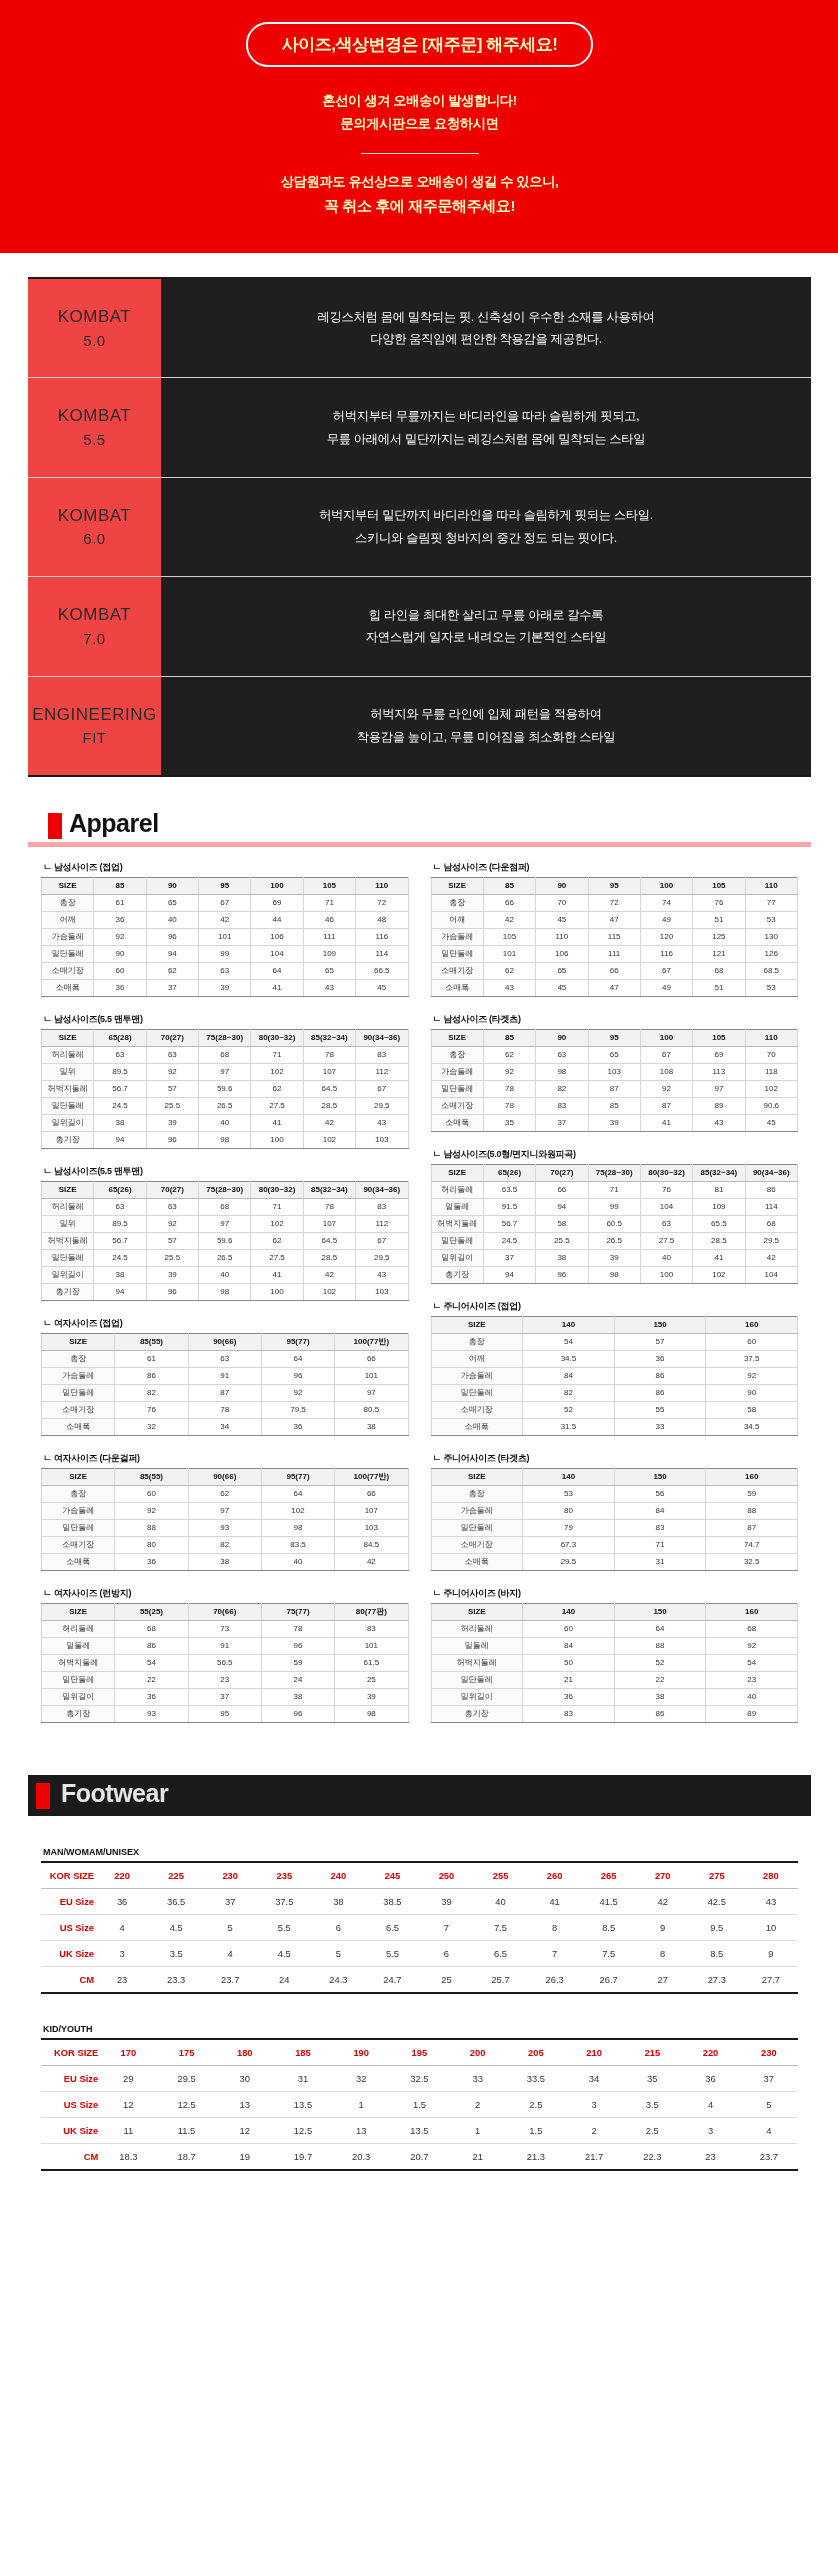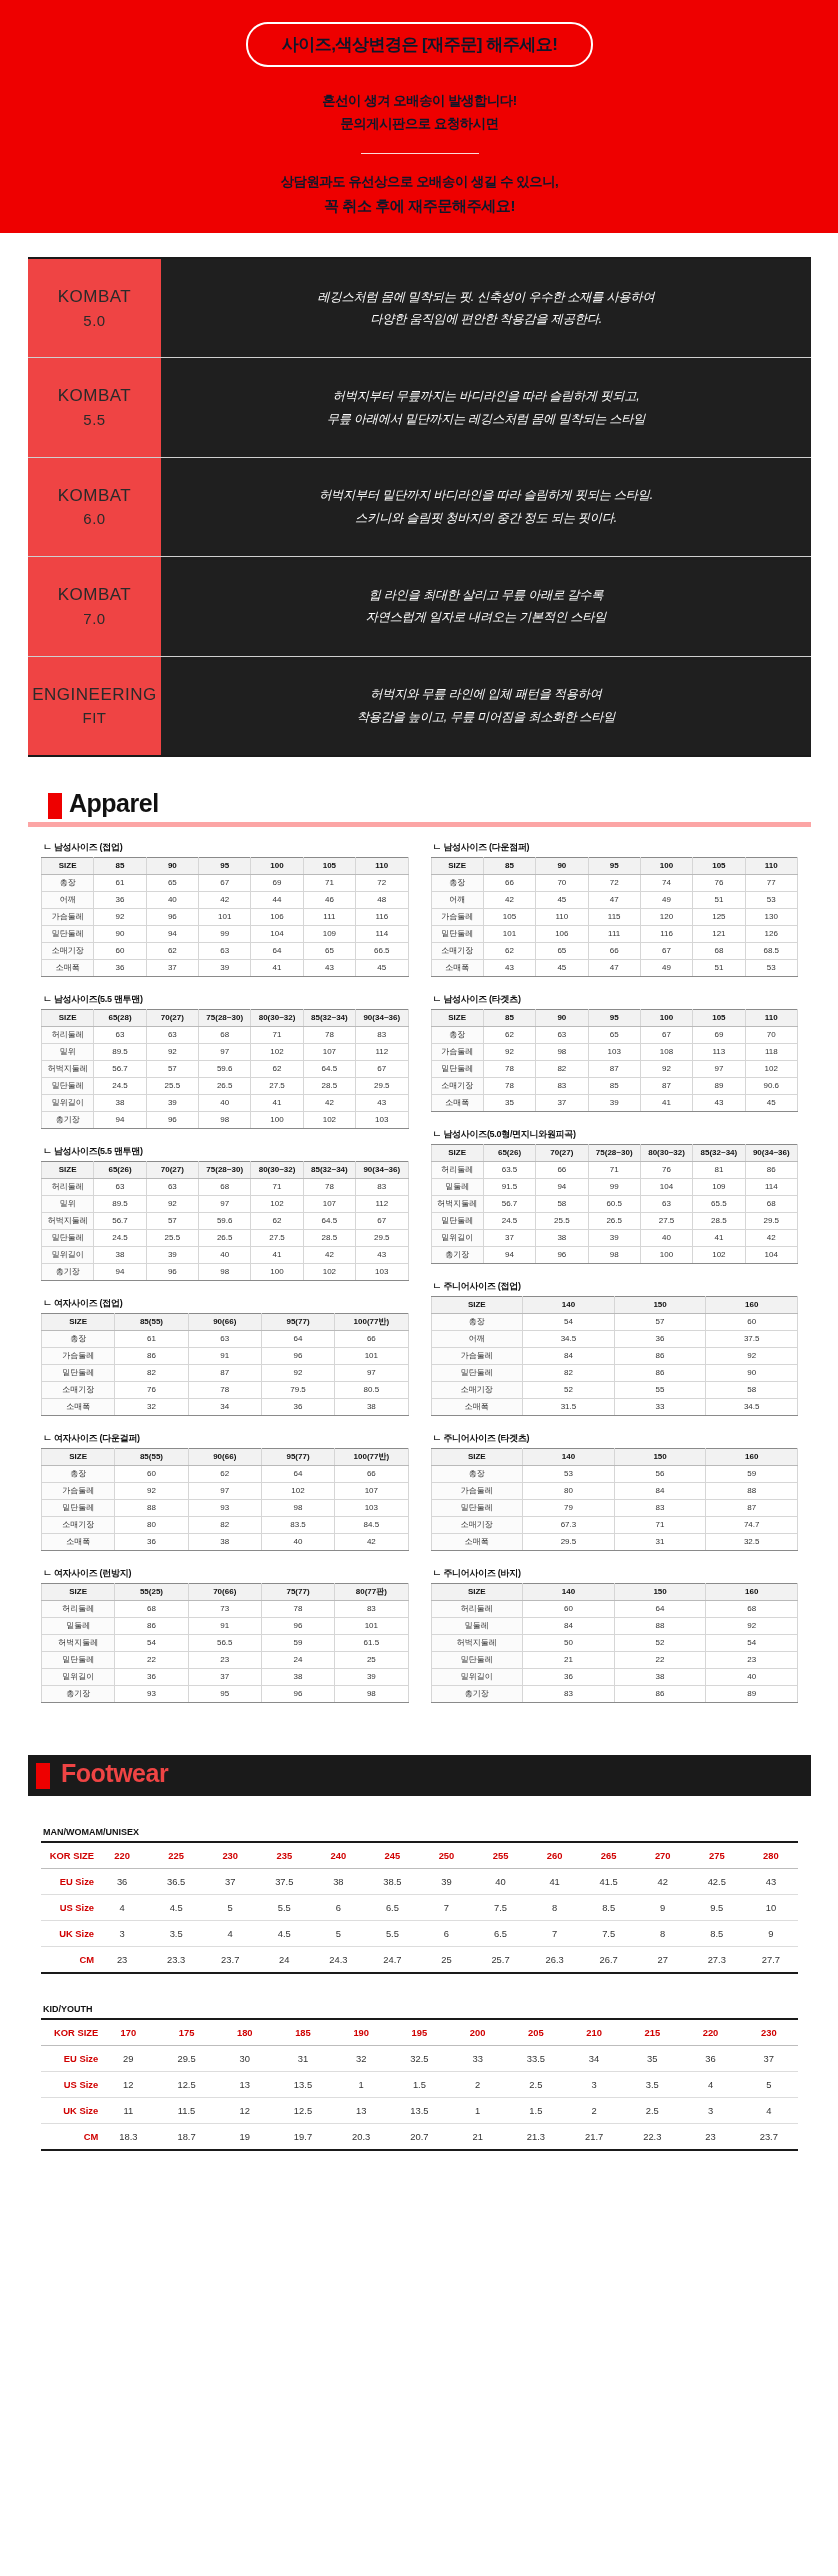--- a/index.html
+++ b/index.html
@@ -8,22 +8,22 @@
     width: 839px;
     background: #ffffff;
     font-family: "Liberation Sans", sans-serif;
     color: #222;
   }
   .page { width: 839px; margin: 0 auto; }
 
   
   .notice {
     background: #ee0000;
-    color: #0f172a;
-    padding: 22px 0 14px 0;
+    color: #fef9c3;
+    padding: 22px 0 34px 0;
     text-align: center;
   }
   .notice-pill {
     display: inline-block;
     border: 2px solid #ffffff;
     border-radius: 22px;
     padding: 9px 34px;
     font-size: 17px;
     font-weight: bold;
     letter-spacing: -0.5px;
@@ -68,21 +68,20 @@
   }
   .fit-desc {
     background: #1f1f1f;
     color: #ffffff;
     text-align: center;
     vertical-align: middle;
     font-size: 12.3px;
     line-height: 1.85;
     letter-spacing: -0.3px;
     padding: 20px 12px;
-    font-style: italic;
   }
   .fit-name small { font-size: 15px; display: block; }
 
   
   .section-head {
     margin: 26px 28px 0 28px;
     border-bottom: 5px solid #fca5a5;
     position: relative;
     padding-left: 20px;
   }
@@ -100,21 +99,21 @@
     letter-spacing: -0.5px;
     vertical-align: middle;
     padding-bottom: 4px;
     color: #111;
   }
   .section-head.dark {
     background: #1a1a1a;
     border-bottom: none;
     padding: 4px 0 4px 0;
   }
-  .section-head.dark .title { color: #ef4444; padding-left: 4px; }
+  .section-head.dark .title { color: #e5e5e5; padding-left: 4px; }
   .section-head.dark .bar { margin-left: 8px; }
 
   
   .apparel {
     display: flex;
     gap: 22px;
     padding: 14px 41px 10px 41px;
   }
   .apparel-col { width: 50%; }
   .tbl-block { margin-bottom: 16px; }

